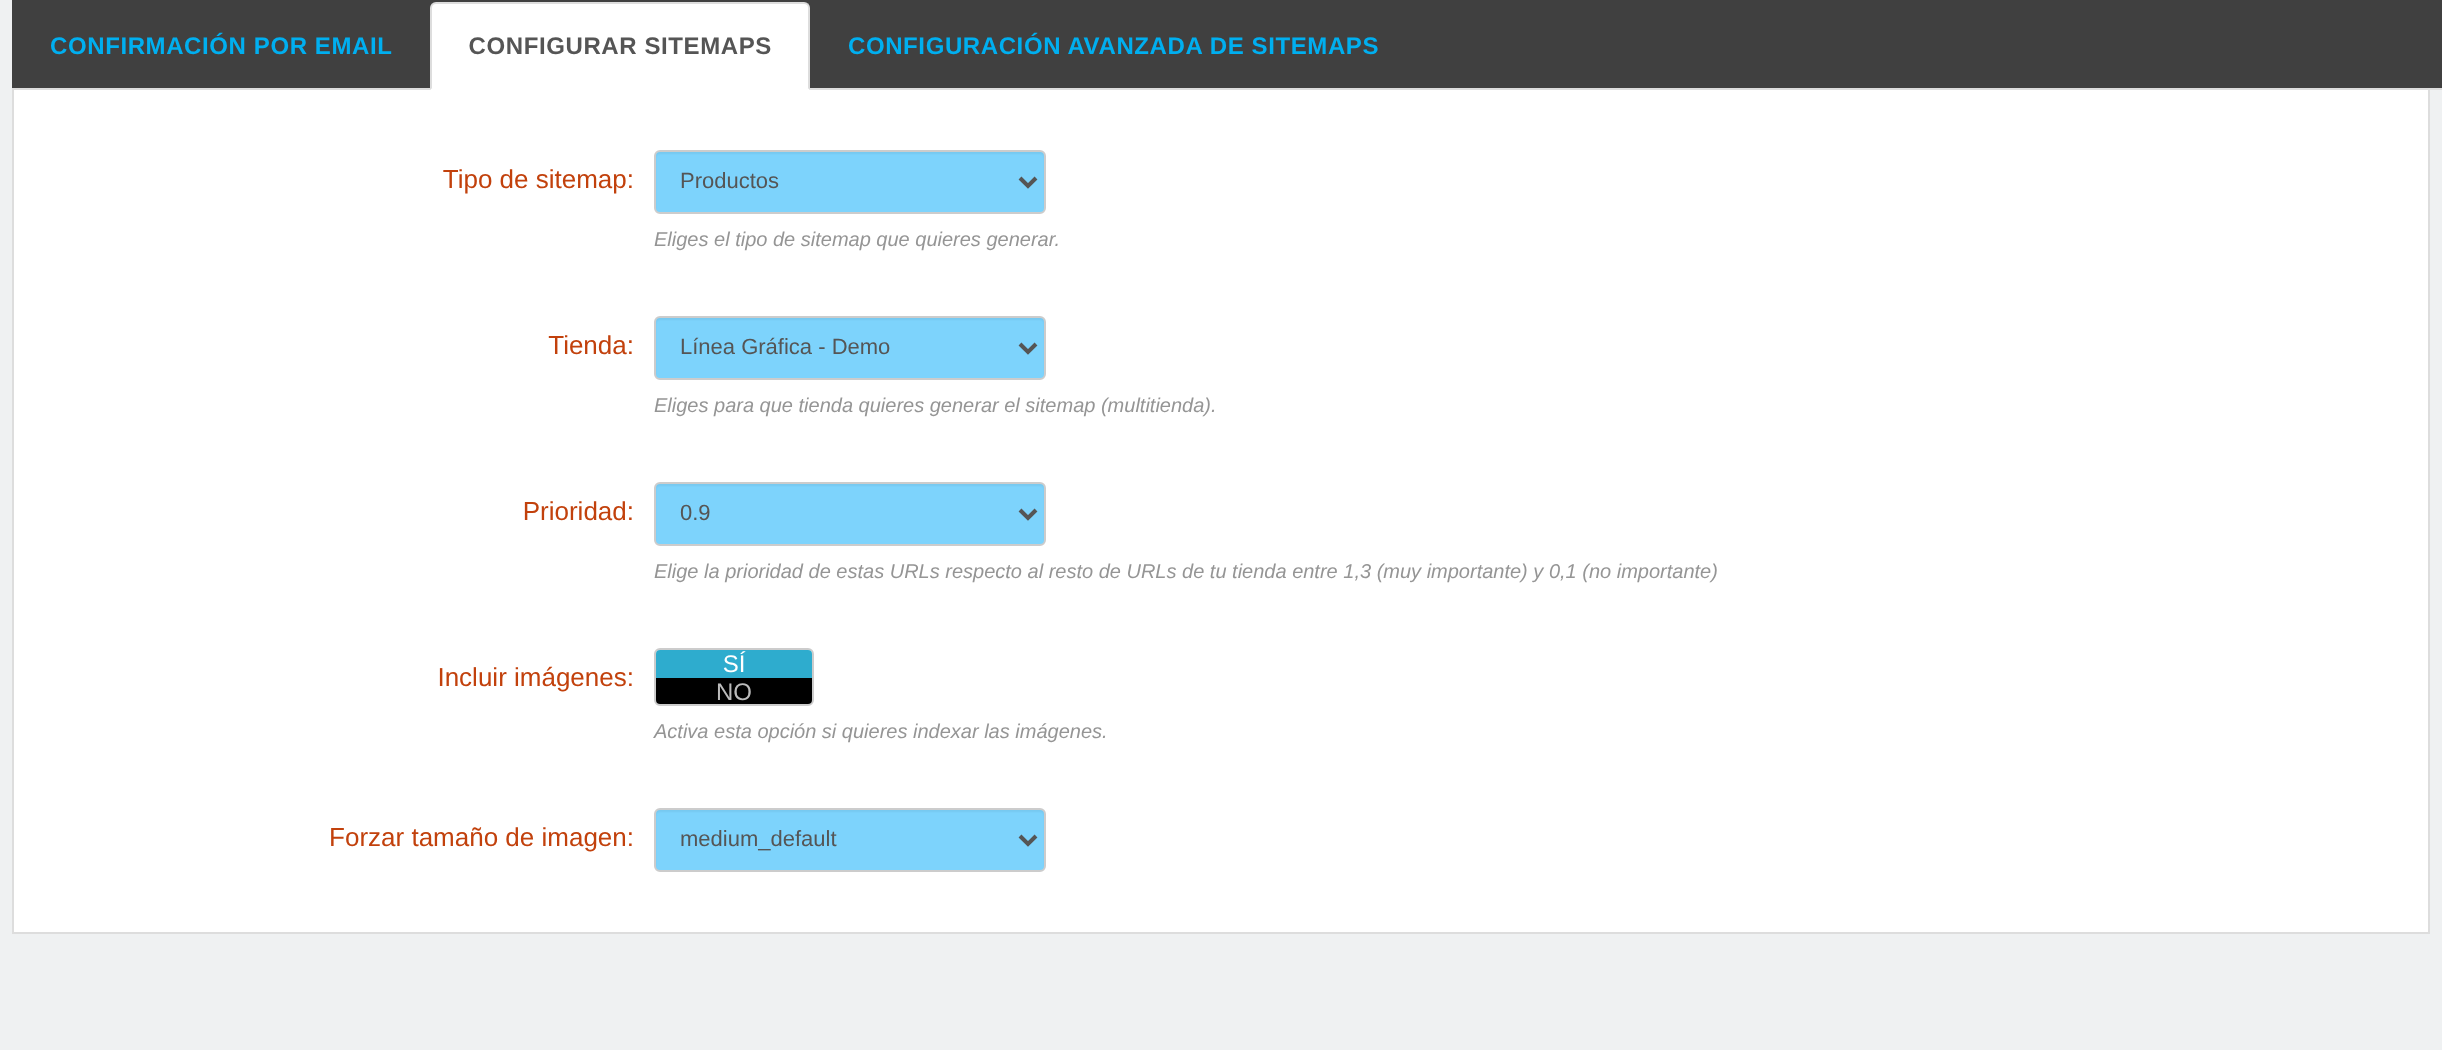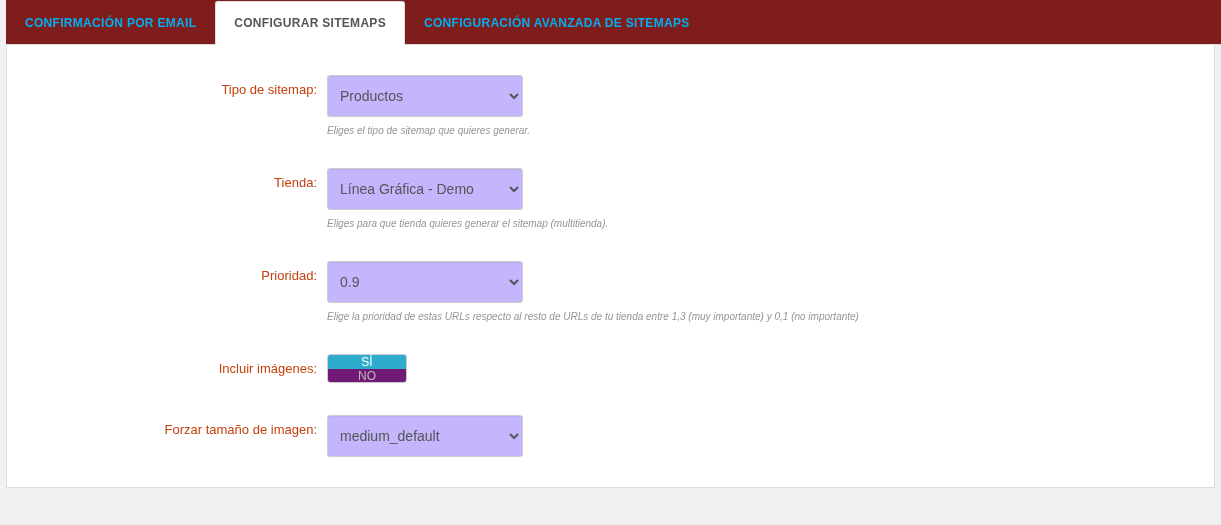--- a/index.html
+++ b/index.html
@@ -6,21 +6,21 @@
   body {
     font-family: "Helvetica Neue", Helvetica, Arial, sans-serif;
     font-size: 13px;
     background: #eff1f2;
     color: #555;
     width: 1221px;
   }
   .tabs {
     display: flex;
     border-bottom: 1px solid #ddd;
-    background: #7f1d1d;
+    background: #404040;
     padding: 0;
     margin-left: 6px;
   }
   .tab {
     padding: 14px 18px;
     color: #00aff0;
     font-size: 12px;
     font-weight: 600;
     text-transform: uppercase;
     cursor: pointer;
@@ -56,25 +56,25 @@
     padding-right: 10px;
     padding-top: 7px;
     color: #c2410c;
     font-size: 13px;
   }
   .field-col {
     flex: 1;
   }
   select {
     width: 196px;
-    height: 42px;
+    height: 32px;
     padding: 4px 8px;
-    font-size: 14px;
+    font-size: 11px;
     color: #555;
-    background: #c4b5fd;
+    background: #7dd3fc;
     border: 1px solid #ccc;
     border-radius: 3px;
     box-shadow: inset 0 1px 1px rgba(0,0,0,0.05);
   }
   .help {
     display: block;
     margin-top: 8px;
     color: #959595;
     font-style: italic;
     font-size: 10px;
@@ -88,21 +88,21 @@
     flex-direction: column;
   }
   .toggle-opt {
     width: 78px;
     display: inline-flex;
     align-items: center;
     justify-content: center;
     font-size: 12px;
     font-weight: 400;
     cursor: pointer;
-    background: #701a75;
+    background: #000000;
     color: #bbb;
     text-transform: uppercase;
   }
   .toggle-opt.on {
     background: #2eacce;
     color: #fff;
   }
 </style>
 </head>
 <body>
@@ -146,20 +146,21 @@
   </div>
 
 
   <div class="form-row">
     <div class="label-col">Incluir imágenes:</div>
     <div class="field-col">
       <div class="toggle">
         <span class="toggle-opt on">SÍ</span>
         <span class="toggle-opt">NO</span>
       </div>
+      <span class="help">Activa esta opción si quieres indexar las imágenes.</span>
     </div>
   </div>
 
   <div class="form-row">
     <div class="label-col">Forzar tamaño de imagen:</div>
     <div class="field-col">
       <select>
         <option>medium_default</option>
       </select>
       

